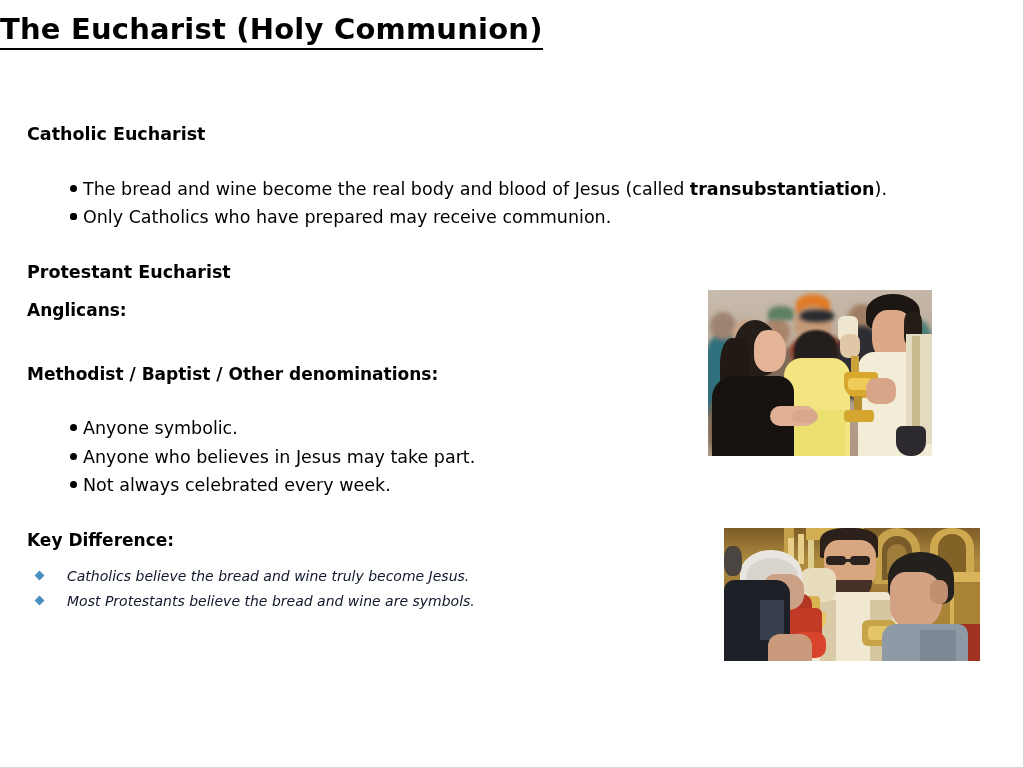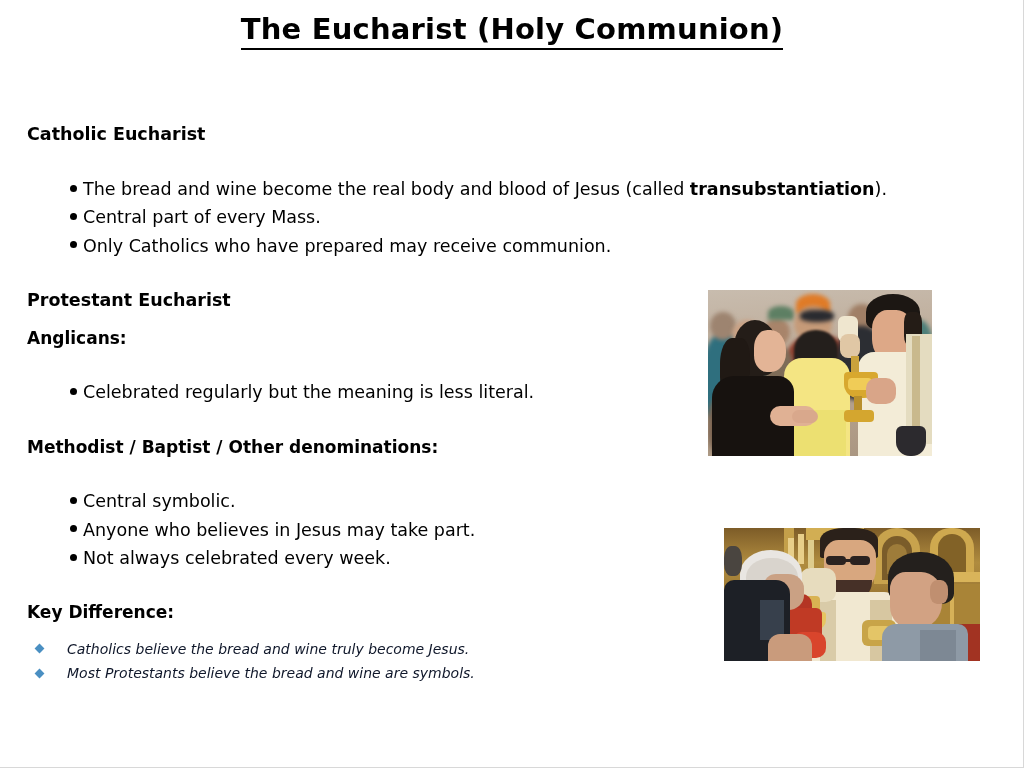--- a/index.html
+++ b/index.html
@@ -21,21 +21,21 @@
     border-bottom: 1px solid #d8d8d8;
     box-sizing: border-box;
   }
 
   
   .slide-title {
     position: absolute;
     top: 12px;
     left: 0;
     width: 1024px;
-    text-align: center;
+    text-align: left;
     font-family: "DejaVu Sans", sans-serif;
     font-size: 29px;
     font-weight: bold;
     color: #000000;
     letter-spacing: 0.2px;
   }
   .slide-title .title-inner {
     display: inline-block;
     border-bottom: 2.5px solid #000000;
     padding-bottom: 2px;
@@ -158,46 +158,43 @@
 
   <div class="body-col">
 
     <div class="section-head">Catholic Eucharist</div>
     <div class="gap-md"></div>
     <ul class="bullets">
       <li>
         <span class="dot"></span><span>The bread and wine become the real body and blood of Jesus (called </span><b>transubstantiation</b><span>).</span>
       </li>
       <li>
-        <span class="dot"></span><span>Central part of every Mass.</span>
+        <span class="dot"></span>
       </li>
       <li>
         <span class="dot"></span><span>Only Catholics who have prepared may receive communion.</span>
       </li>
     </ul>
 
     <div class="gap-md"></div>
 
     <div class="section-head">Protestant Eucharist</div>
     <div class="gap-lg"></div>
     <div class="section-head sub">Anglicans:</div>
     <div class="gap-md"></div>
     <ul class="bullets">
-      <li>
-        <span class="dot"></span><span>Celebrated regularly but the meaning is less literal.</span>
-      </li>
     </ul>
 
     <div class="gap-md"></div>
 
     <div class="section-head sub">Methodist / Baptist / Other denominations:</div>
     <div class="gap-md"></div>
     <ul class="bullets">
       <li>
-        <span class="dot"></span><span>Central symbolic.</span>
+        <span class="dot"></span><span>Anyone symbolic.</span>
       </li>
       <li>
         <span class="dot"></span><span>Anyone who believes in Jesus may take part.</span>
       </li>
       <li>
         <span class="dot"></span><span>Not always celebrated every week.</span>
       </li>
     </ul>
 
     <div class="gap-md"></div>

